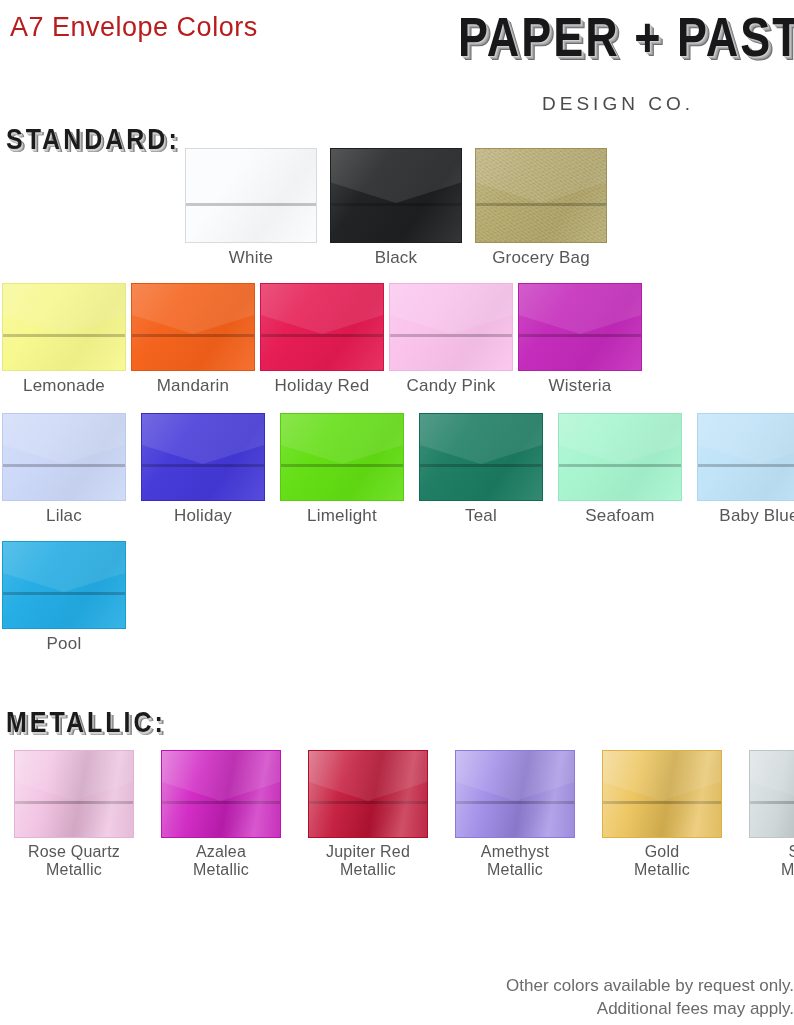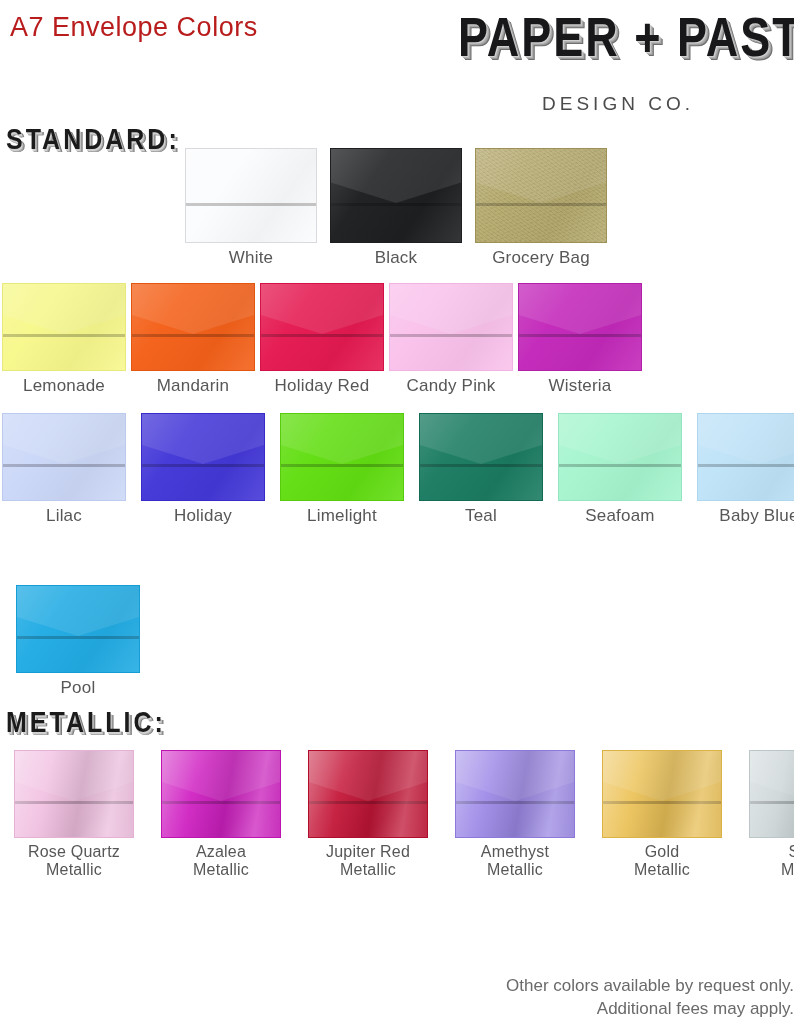--- a/index.html
+++ b/index.html
@@ -173,21 +173,21 @@
   
   #row-standard { left: 185px; top: 148px; gap: 13px; }
   #row-standard .envelope { width: 132px; height: 95px; }
 
   #row-brights-1 { left: 2px; top: 283px; gap: 5px; }
   #row-brights-1 .envelope { width: 124px; height: 88px; }
 
   #row-brights-2 { left: 2px; top: 413px; gap: 15px; }
   #row-brights-2 .envelope { width: 124px; height: 88px; }
 
-  #row-brights-3 { left: 16px; top: 541px; gap: 5px; margin-top: 44px; }
+  #row-brights-3 { left: 2px; top: 541px; gap: 5px; }
   #row-brights-3 .envelope { width: 124px; height: 88px; }
 
   #row-metallic { left: 14px; top: 750px; gap: 27px; }
   #row-metallic .envelope { width: 120px; height: 88px; }
   #row-metallic .label { font-size: 16px; }
 
   
   .footer {
     position: absolute;
     left: 0;

